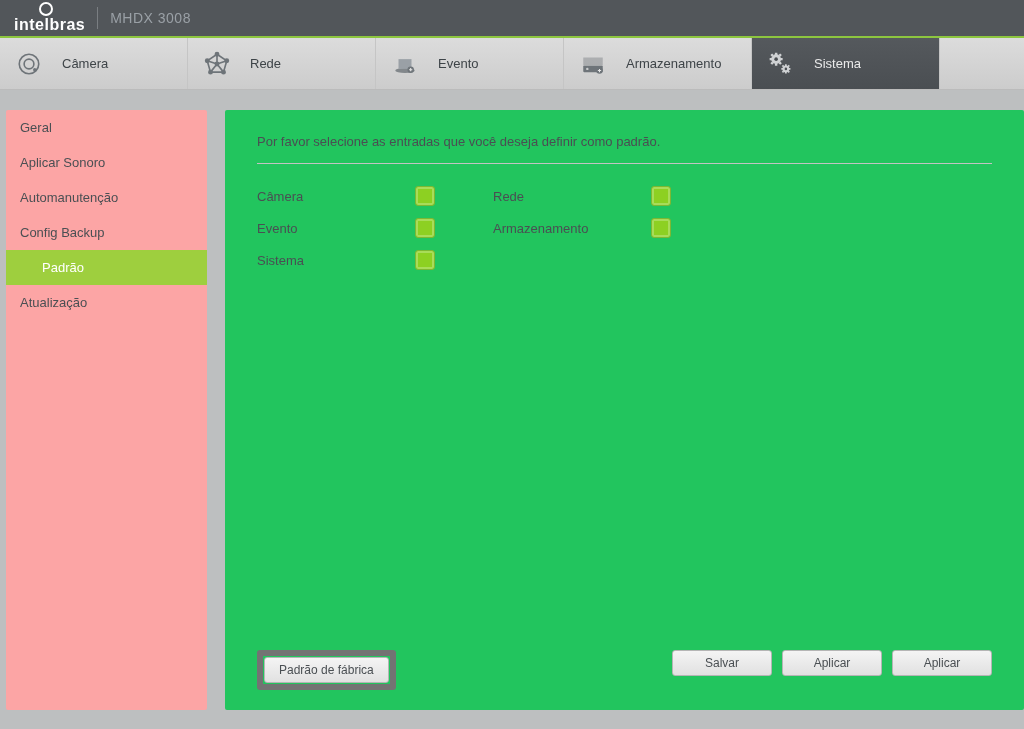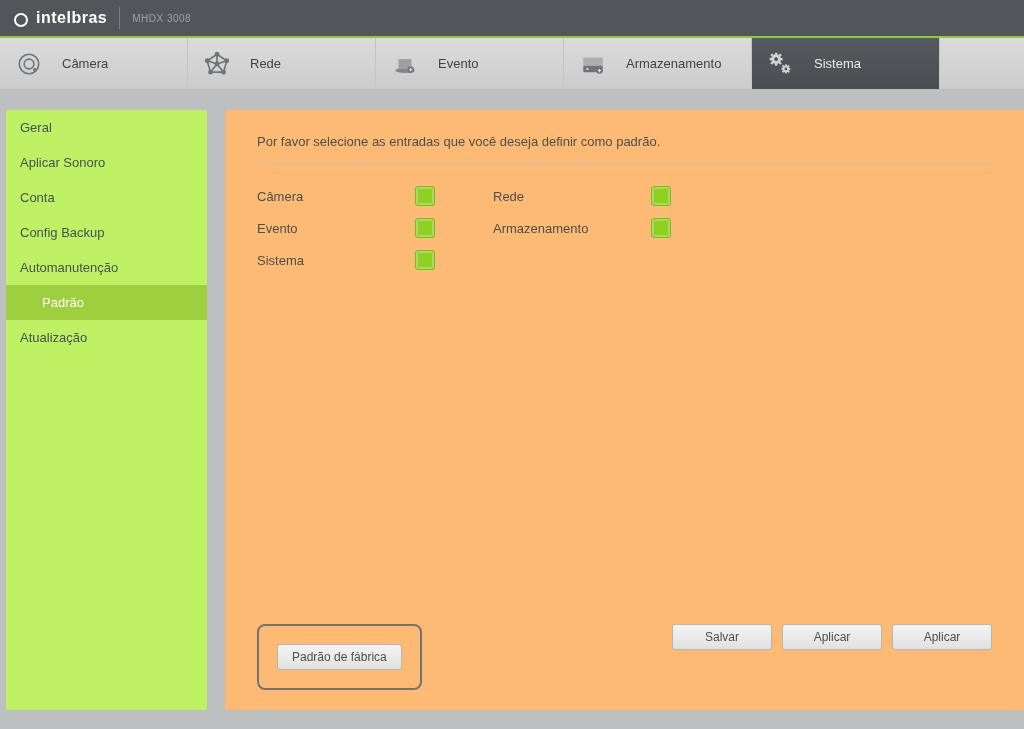--- a/index.html
+++ b/index.html
@@ -9,40 +9,41 @@
     .header {
       background: #52565a;
       height: 38px;
       display: flex;
       align-items: center;
       padding: 0 14px;
       border-bottom: 2px solid #8dc63f;
     }
     .logo {
       display: flex;
-      align-items: flex-end;
+      align-items: center;
       color: #fff;
       letter-spacing: .5px;
+      flex-direction: column;
     }
     .logo-mark {
       width: 14px;
       height: 14px;
       border: 2px solid #fff;
       border-radius: 50%;
       margin-right: 8px;
       position: relative;
     }
     .logo-text { font-size: 16px; font-weight: bold; }
     .logo-sep {
       width: 1px;
       height: 22px;
       background: #7a7e82;
       margin: 0 12px;
     }
-    .model { color: #9aa0a6; font-size: 10px; letter-spacing: .5px; }
+    .model { color: #9aa0a6; font-size: 14px; letter-spacing: .5px; }
 
     
     .top-nav {
       display: flex;
       height: 52px;
       background: linear-gradient(180deg, #dcdcdc 0%, #cccccc 100%);
       border-bottom: 1px solid #bbb;
     }
     .top-nav-item {
       flex: 0 0 188px;
@@ -66,39 +67,39 @@
       align-items: center;
       justify-content: center;
       color: inherit;
     }
     .nav-icon svg { width: 26px; height: 26px; }
 
     
     .body-wrap { display: flex; padding: 20px 0 0 6px; gap: 18px; }
     .sidebar {
       width: 204px;
-      background: #bef264;
+      background: #fca5a5;
       border-radius: 2px;
     }
     .side-item {
       padding: 10px 14px;
       font-size: 13px;
       color: #4a4f53;
       cursor: pointer;
     }
     .side-item.active {
       background: #9ecf3e;
       color: #fff;
       padding-left: 36px;
     }
 
     .panel {
       width: 810px;
       height: 600px;
-      background: #fdba74;
+      background: #22c55e;
       border-radius: 2px;
       padding: 24px 32px;
       position: relative;
     }
     .panel-desc {
       font-size: 13px;
       color: #4a4f53;
       padding-bottom: 14px;
       border-bottom: 1px solid #c3c3c3;
     }
@@ -132,23 +133,23 @@
       border-radius: 3px;
       color: #4a4f53;
       font-size: 12px;
       cursor: pointer;
       display: inline-flex;
       align-items: center;
       justify-content: center;
       padding: 0 14px;
     }
     .btn-highlight {
-      border: 2px solid #737373;
-      padding: 18px;
-      border-radius: 8px;
+      border: 6px solid #737373;
+      padding: 1px;
+      border-radius: 3px;
       display: inline-flex;
     }
     .spacer { flex: 1; }
   </style>
 </head>
 <body>
 
 <div class="header">
   <div class="logo">
     <span class="logo-mark"></span>
@@ -228,23 +229,22 @@
     </span>
     <span>Sistema</span>
   </div>
 </div>
 
 <div class="body-wrap">
 
   <div class="sidebar">
     <div class="side-item"><span>Geral</span></div>
     <div class="side-item"><span>Aplicar Sonoro</span></div>
-    <div class="side-item"><span>Conta</span></div>
+    <div class="side-item"><span>Automanutenção</span></div>
     <div class="side-item"><span>Config Backup</span></div>
-    <div class="side-item"><span>Automanutenção</span></div>
     <div class="side-item active"><span>Padrão</span></div>
     <div class="side-item"><span>Atualização</span></div>
   </div>
 
   <div class="panel">
     <div class="panel-desc">Por favor selecione as entradas que você deseja definir como padrão.</div>
 
     <div class="form">
       <div class="row">
         <span class="cell-label">Câmera</span>

